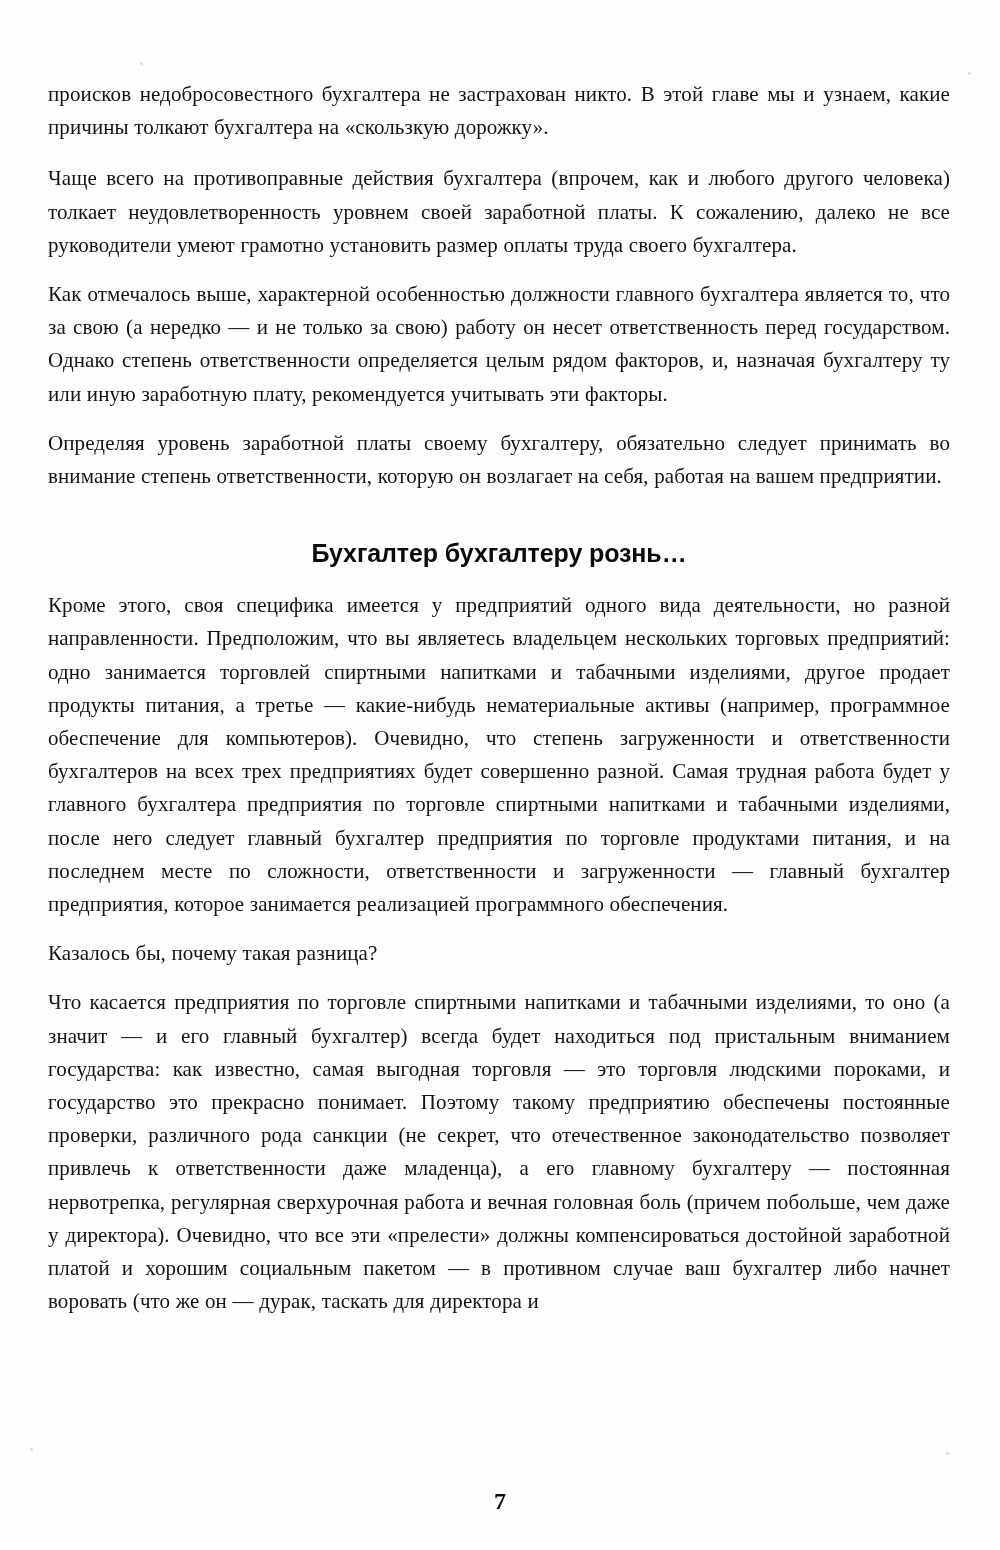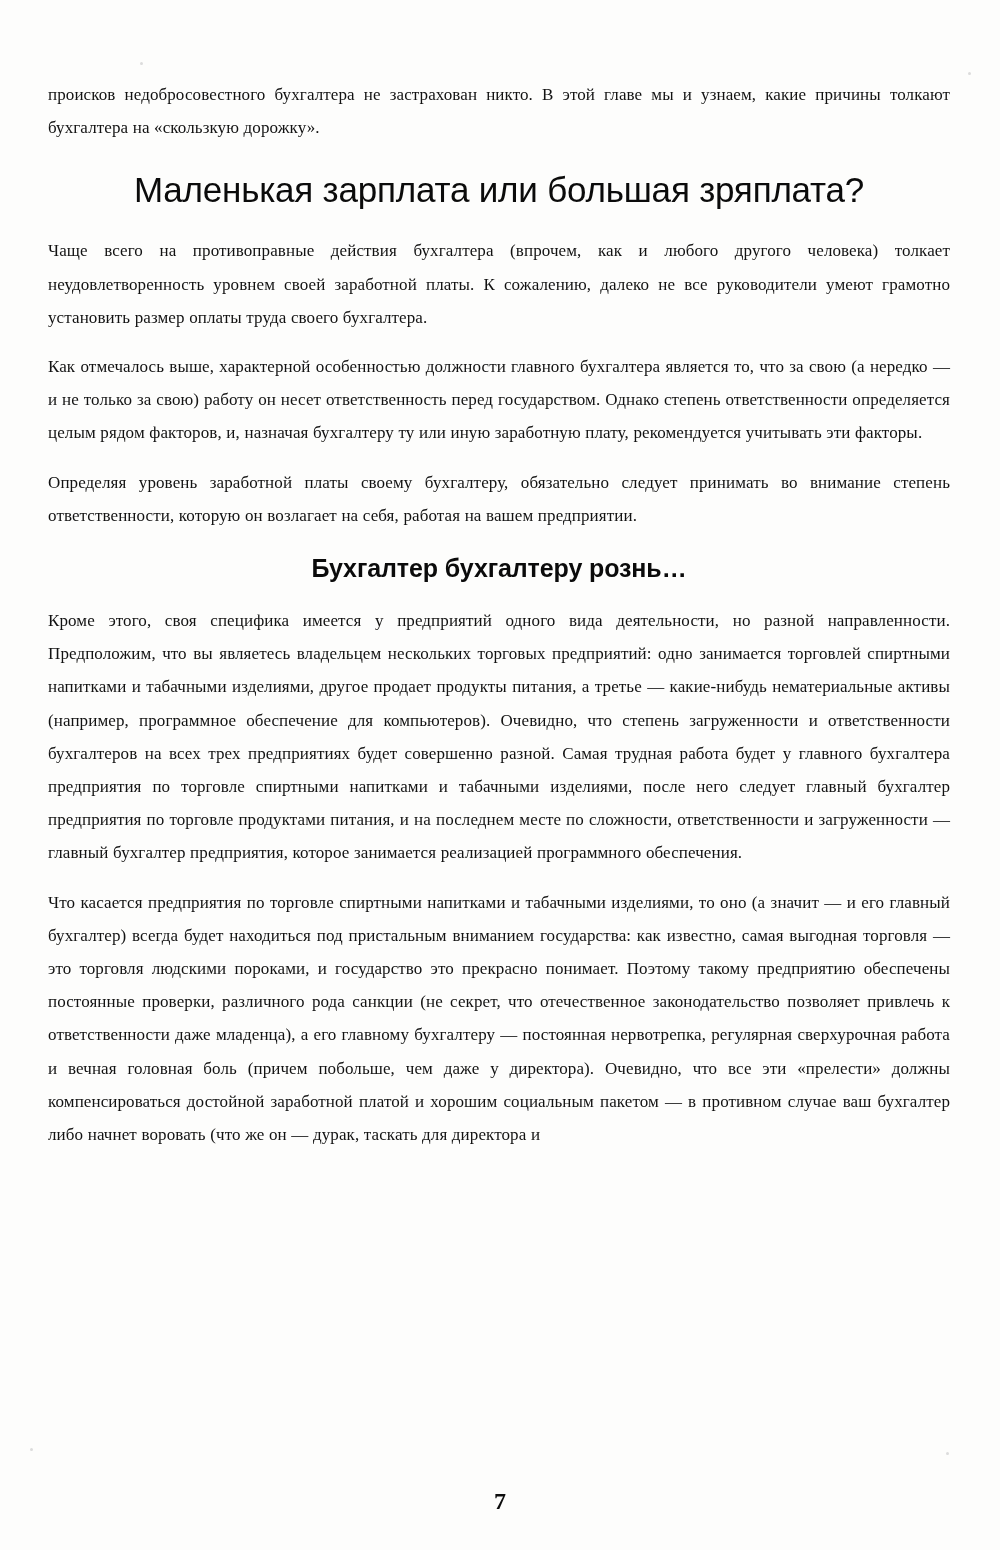--- a/index.html
+++ b/index.html
@@ -27,21 +27,21 @@
   .content {
     position: absolute;
     left: 48px;
     top: 78px;
     width: 902px;
   }
 
   
   .para {
     font-family: "Liberation Serif", "DejaVu Serif", serif;
-    font-size: 17px;
+    font-size: 21px;
     line-height: 33.2px;
     text-align: justify;
     text-justify: inter-word;
     margin: 0 0 16px 0;
     color: #121212;
     letter-spacing: 0.1px;
     word-spacing: 0.2px;
     hyphens: none;
   }
 
@@ -61,21 +61,21 @@
     letter-spacing: -0.2px;
   }
 
   
   .sub-heading {
     font-family: "Liberation Sans", "DejaVu Sans", sans-serif;
     font-size: 25px;
     line-height: 32px;
     font-weight: 700;
     text-align: center;
-    margin: 20px 0 20px 0;
+    margin: 44px 0 20px 0;
     color: #0b0b0b;
     letter-spacing: -0.1px;
   }
 
   
   .page-number {
     position: absolute;
     left: 0;
     right: 0;
     top: 1488px;
@@ -102,33 +102,33 @@
 
   <div class="speck" style="left:140px; top:62px;"></div>
   <div class="speck" style="left:968px; top:72px;"></div>
   <div class="speck" style="left:30px; top:1448px;"></div>
   <div class="speck" style="left:946px; top:1452px;"></div>
 
   <div class="content">
 
     <p class="para lead">происков недобросовестного бухгалтера не застрахован никто. В этой главе мы и узнаем, какие причины толкают бухгалтера на «скользкую дорожку».</p>
 
-    <h1 class="chapter-heading">Маленькая зарплата или большая зряплата?</h1>
 
     <p class="para">Чаще всего на противоправные действия бухгалтера (впрочем, как и любого другого человека) толкает неудовлетворенность уровнем своей заработной платы. К сожалению, далеко не все руководители умеют грамотно установить размер оплаты труда своего бухгалтера.</p>
 
     <p class="para">Как отмечалось выше, характерной особенностью должности главного бухгалтера является то, что за свою (а нередко — и не только за свою) работу он несет ответственность перед государством. Однако степень ответственности определяется целым рядом факторов, и, назначая бухгалтеру ту или иную заработную плату, рекомендуется учитывать эти факторы.</p>
 
     <p class="para">Определяя уровень заработной платы своему бухгалтеру, обязательно следует принимать во внимание степень ответственности, которую он возлагает на себя, работая на вашем предприятии.</p>
 
     <h2 class="sub-heading">Бухгалтер бухгалтеру рознь…</h2>
 
 
     <p class="para">Кроме этого, своя специфика имеется у предприятий одного вида деятельности, но разной направленности. Предположим, что вы являетесь владельцем нескольких торговых предприятий: одно занимается торговлей спиртными напитками и табачными изделиями, другое продает продукты питания, а третье — какие-нибудь нематериальные активы (например, программное обеспечение для компьютеров). Очевидно, что степень загруженности и ответственности бухгалтеров на всех трех предприятиях будет совершенно разной. Самая трудная работа будет у главного бухгалтера предприятия по торговле спиртными напитками и табачными изделиями, после него следует главный бухгалтер предприятия по торговле продуктами питания, и на последнем месте по сложности, ответственности и загруженности — главный бухгалтер предприятия, которое занимается реализацией программного обеспечения.</p>
 
+    <p class="para">Казалось бы, почему такая разница?</p>
 
     <p class="para">Что касается предприятия по торговле спиртными напитками и табачными изделиями, то оно (а значит — и его главный бухгалтер) всегда будет находиться под пристальным вниманием государства: как известно, самая выгодная торговля — это торговля людскими пороками, и государство это прекрасно понимает. Поэтому такому предприятию обеспечены постоянные проверки, различного рода санкции (не секрет, что отечественное законодательство позволяет привлечь к ответственности даже младенца), а его главному бухгалтеру — постоянная нервотрепка, регулярная сверхурочная работа и вечная головная боль (причем побольше, чем даже у директора). Очевидно, что все эти «прелести» должны компенсироваться достойной заработной платой и хорошим социальным пакетом — в противном случае ваш бухгалтер либо начнет воровать (что же он — дурак, таскать для директора и</p>
 
   </div>
 
   <div class="page-number">7</div>
 
 </div>
 
 </body></html>

